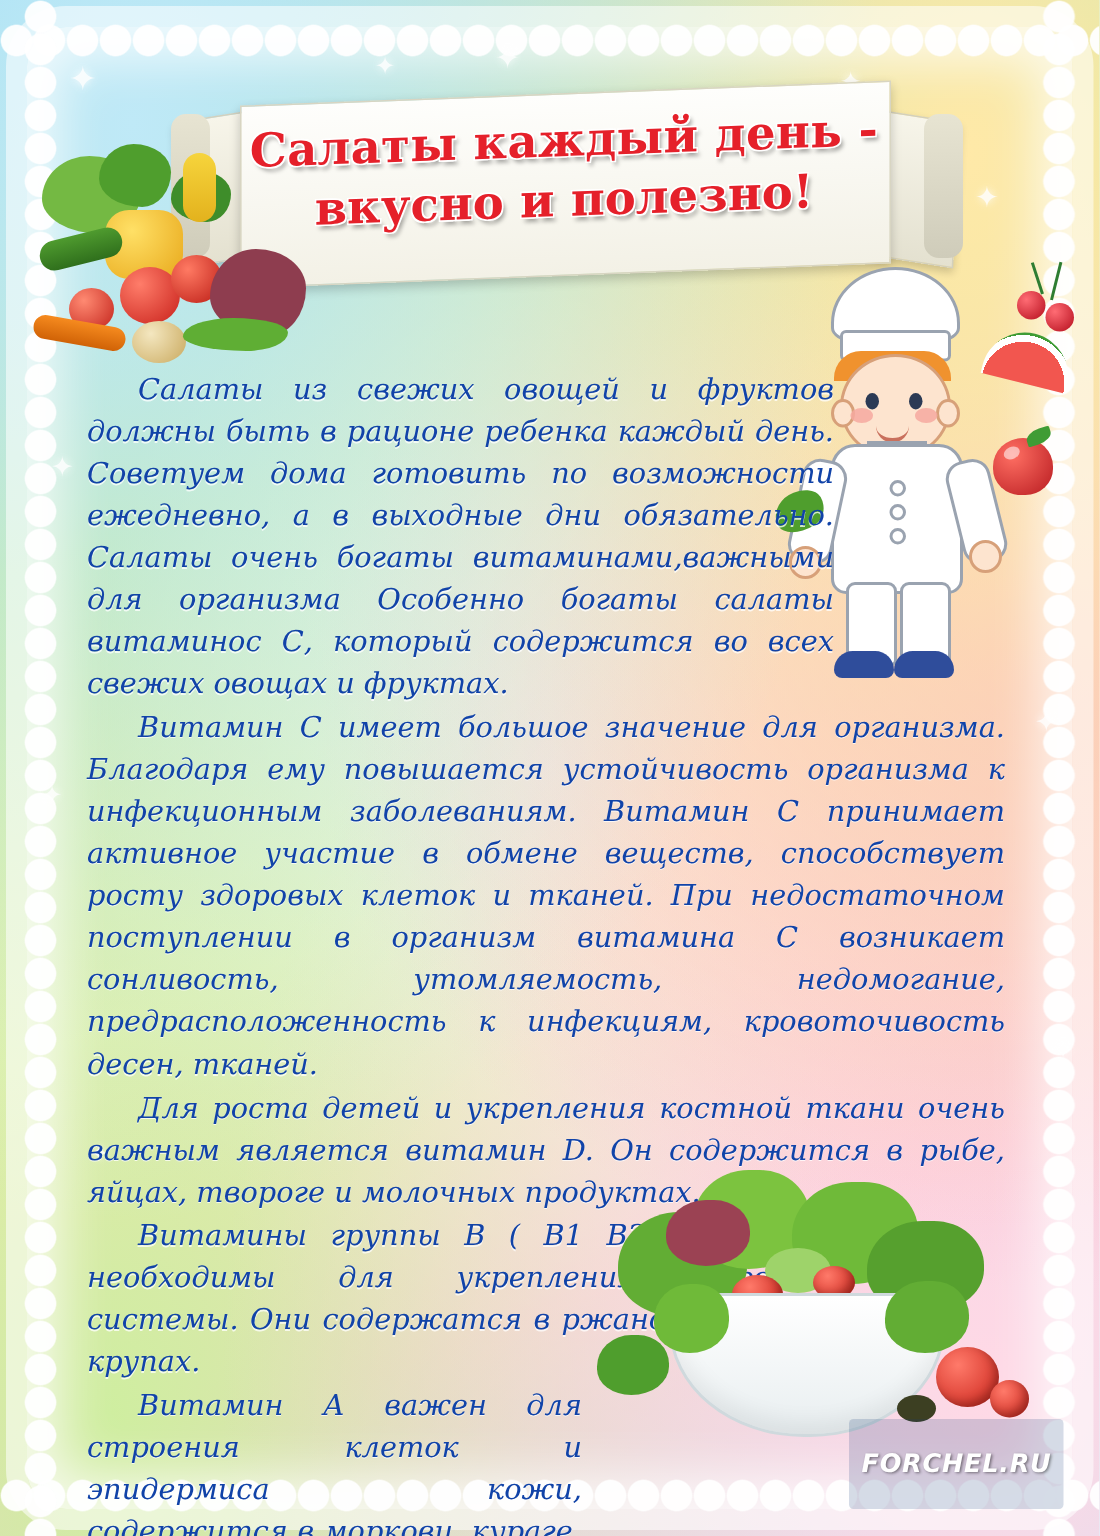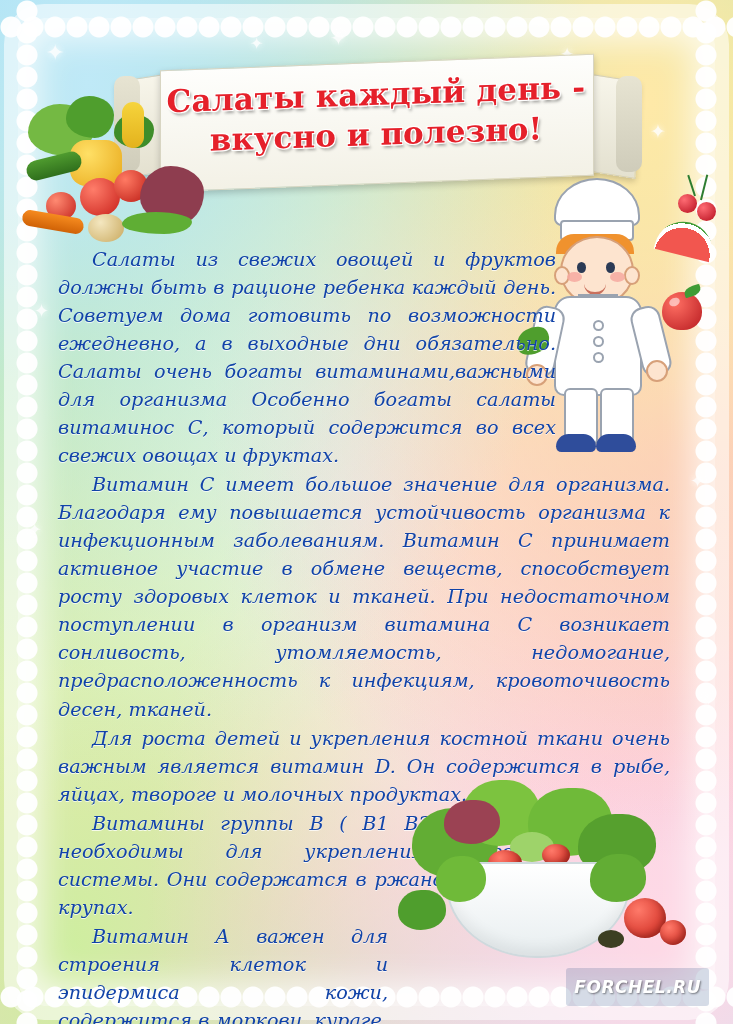--- a/index.html
+++ b/index.html
@@ -362,21 +362,21 @@
     background: #3f9c35;
     border-radius: 60% 10% 60% 10%;
     transform: rotate(-18deg);
   }
 
   
   #watermark {
     position: absolute;
     right: 24px;
     bottom: 18px;
-    padding: 9px 8px;
+    padding: 20px 8px;
     background: rgba(20,60,120,0.18);
     border-radius: 3px;
     font-family: "DejaVu Sans", sans-serif;
     font-weight: bold;
     font-style: italic;
     font-size: 17px;
     letter-spacing: 0.5px;
     color: #ffffff;
     text-shadow: 1px 1px 2px rgba(0,0,0,0.45);
   }

